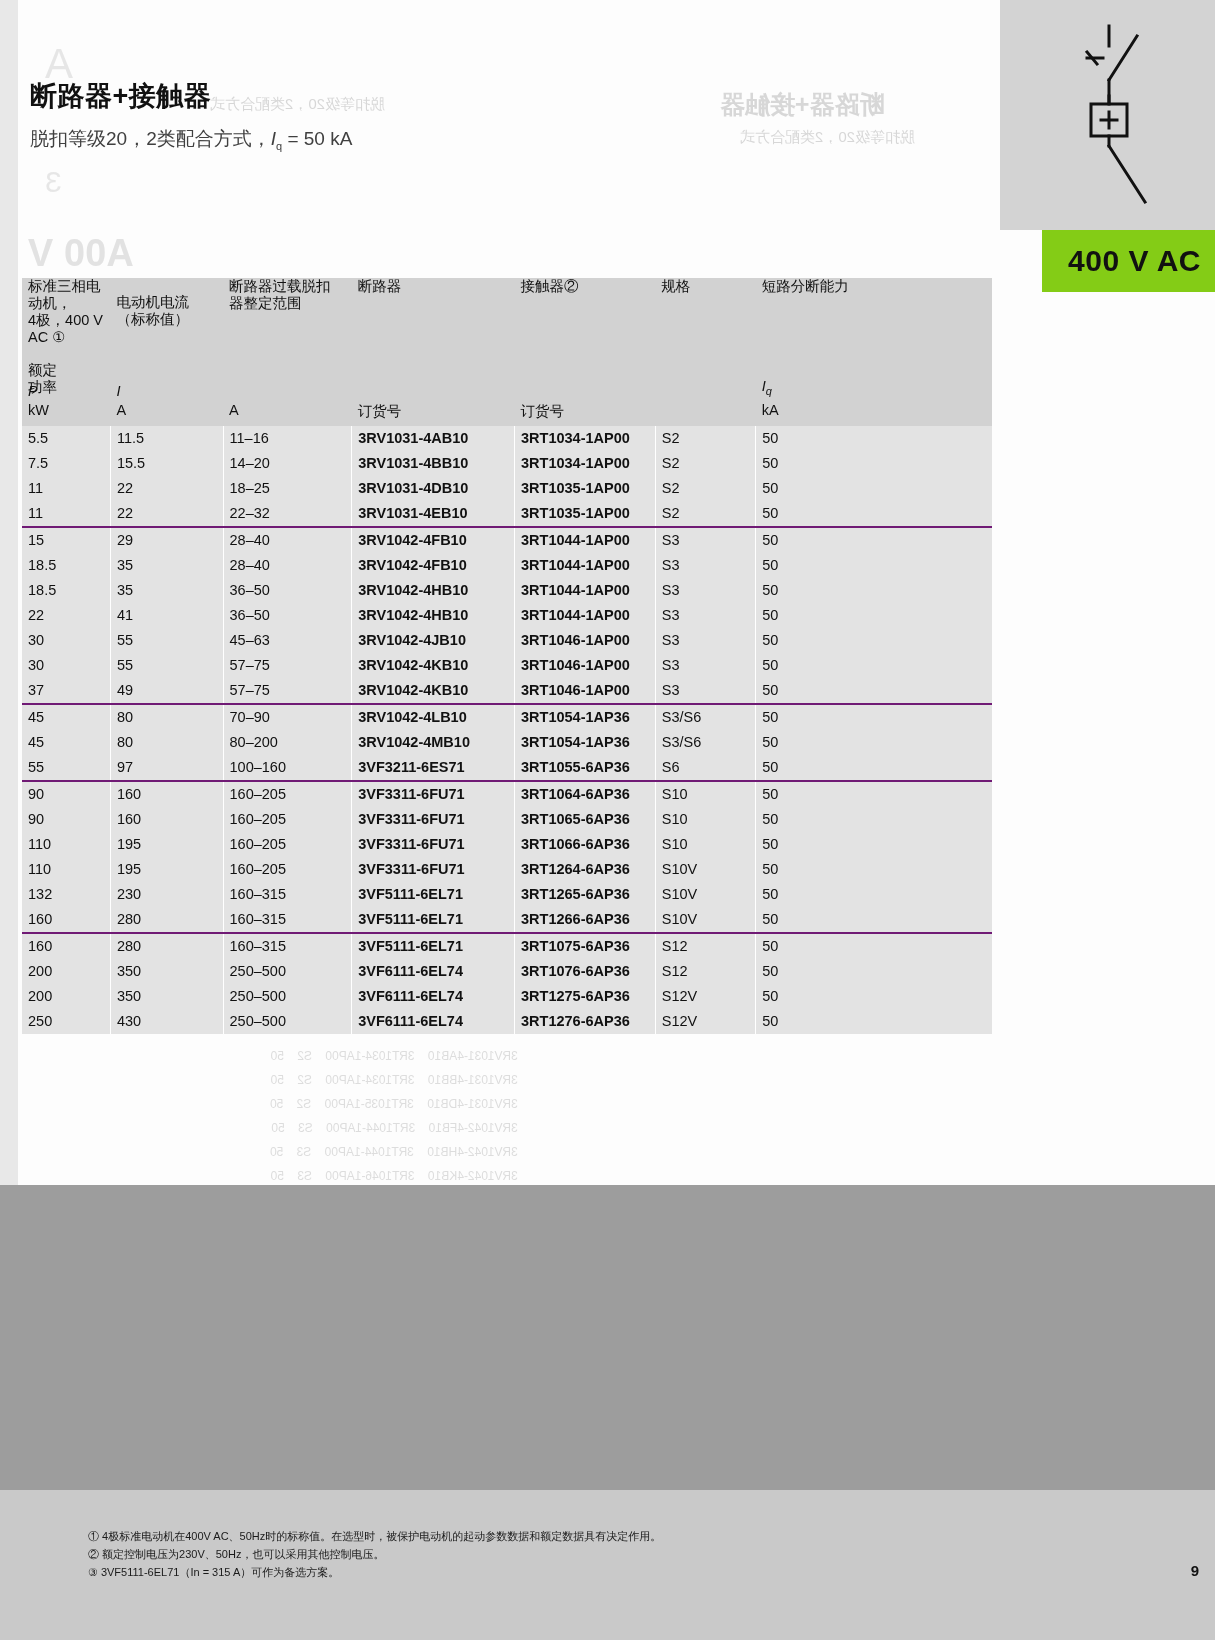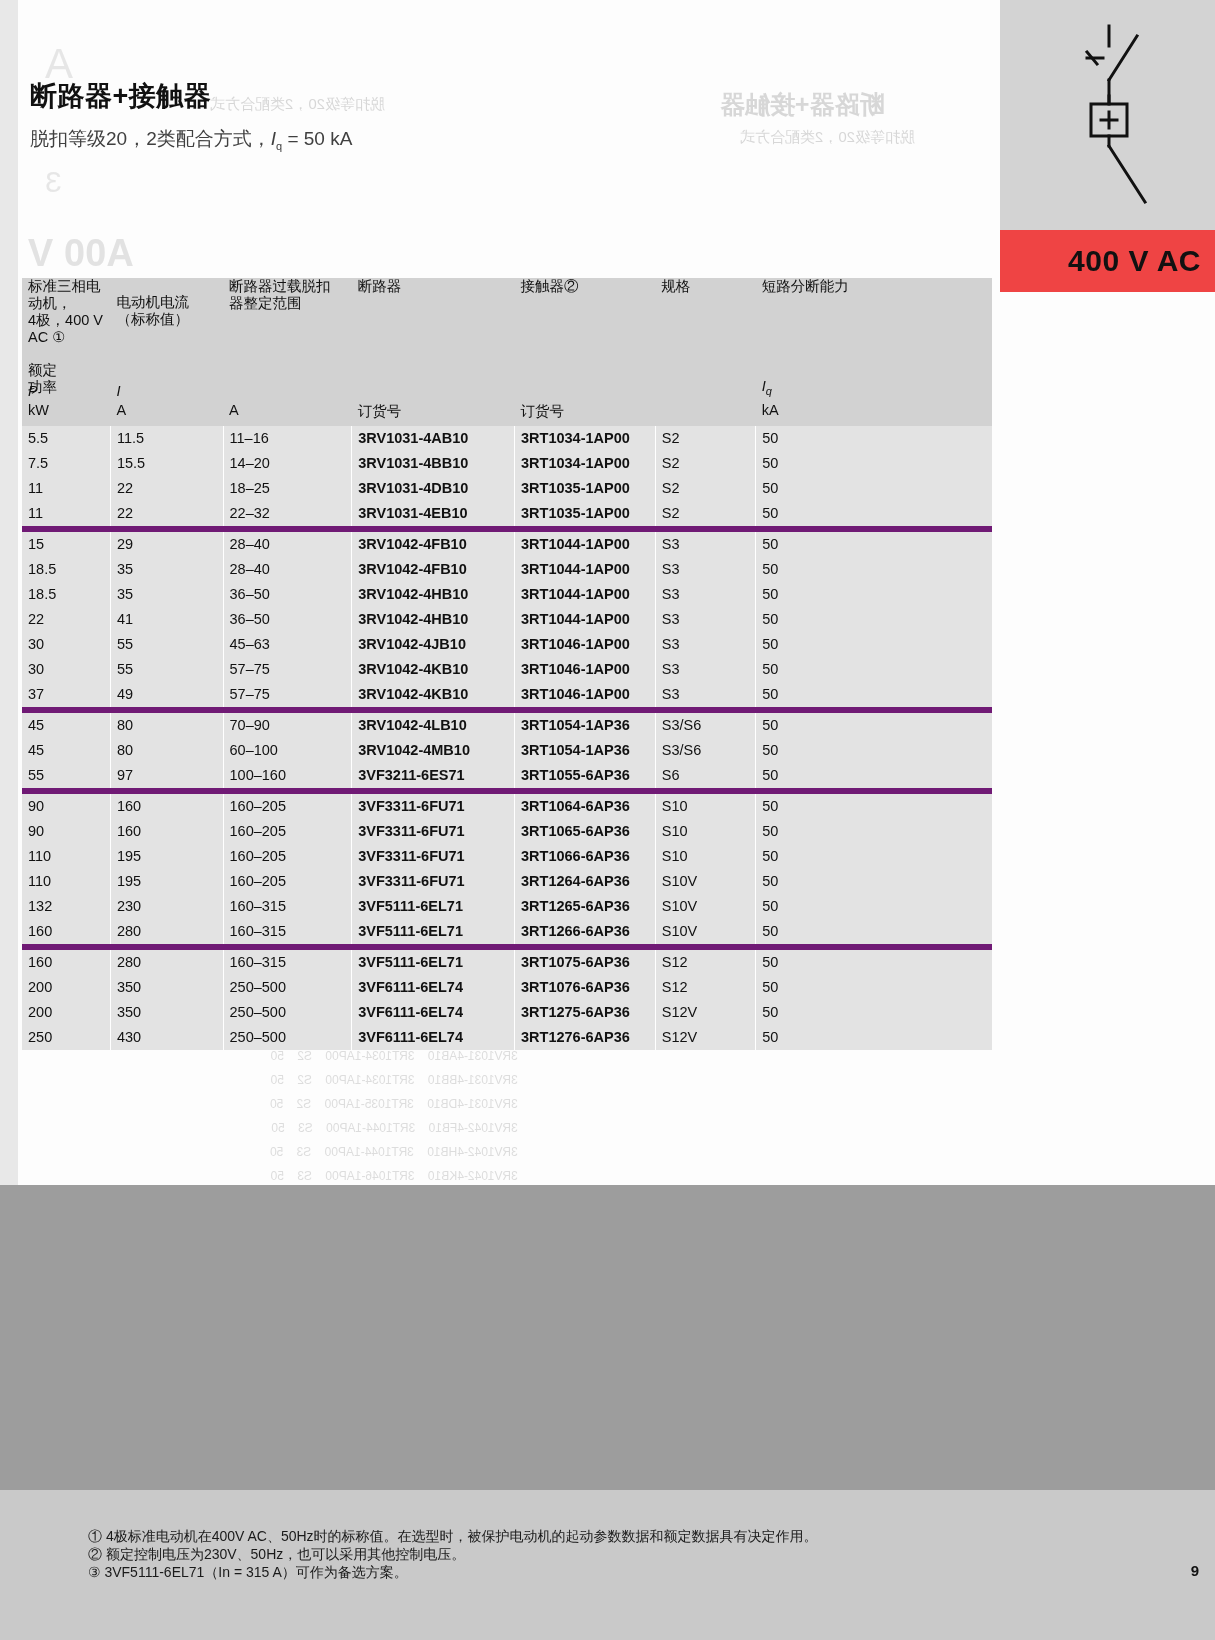--- a/index.html
+++ b/index.html
@@ -96,22 +96,22 @@
     background: #d3d3d3;
   }
   .symbol-art {
     position: absolute;
     left: 45px; top: 18px;
     width: 130px; height: 190px;
   }
   .voltage-band {
     position: absolute;
     right: 0; top: 230px;
-    width: 215px; height: 62px;
-    background: #ef4444;
+    width: 173px; height: 62px;
+    background: #84cc16;
     display: flex;
     align-items: center;
     justify-content: flex-end;
   }
   .voltage-label {
     font-size: 30px;
     font-weight: bold;
     color: #111;
     padding-right: 14px;
     letter-spacing: .5px;
@@ -157,37 +157,37 @@
   table.spec tbody td {
     background: #e3e3e3;
     line-height: 25px;
     height: 25px;
     padding-top: 0;
     padding-bottom: 0;
     border-right: 1px solid #ffffff;
     white-space: nowrap;
   }
   table.spec tbody td:last-child { border-right: 0; }
-  tr.band-sep td { border-top: 6px solid #701a75; }
+  tr.band-sep td { border-top: 2px solid #701a75; }
   td.bold { font-weight: bold; }
 
   .col-p    { width: 88px; }
   .col-i    { width: 112px; }
   .col-rng  { width: 128px; }
   .col-cb   { width: 162px; }
   .col-ct   { width: 140px; }
   .col-size { width: 100px; }
   .col-sc   { width: 235px; }
 
   
   .footnotes {
     position: absolute;
     left: 88px; top: 1527px;
     width: 1000px;
-    font-size: 14px;
+    font-size: 11px;
     line-height: 18px;
     color: #1a1a1a;
   }
   .footnotes div { white-space: nowrap; }
   .page-num {
     position: absolute;
     right: 16px; top: 1562px;
     font-size: 15px;
     font-weight: bold;
     color: #111;
@@ -421,21 +421,21 @@
           <td>80</td>
           <td>70–90</td>
           <td class="bold">3RV1042-4LB10</td>
           <td class="bold">3RT1054-1AP36</td>
           <td>S3/S6</td>
           <td>50</td>
         </tr>
         <tr>
           <td>45</td>
           <td>80</td>
-          <td>60–100</td>
+          <td>80–200</td>
           <td class="bold">3RV1042-4MB10</td>
           <td class="bold">3RT1054-1AP36</td>
           <td>S3/S6</td>
           <td>50</td>
         </tr>
         <tr>
           <td>55</td>
           <td>97</td>
           <td>100–160</td>
           <td class="bold">3VF3211-6ES71</td>

